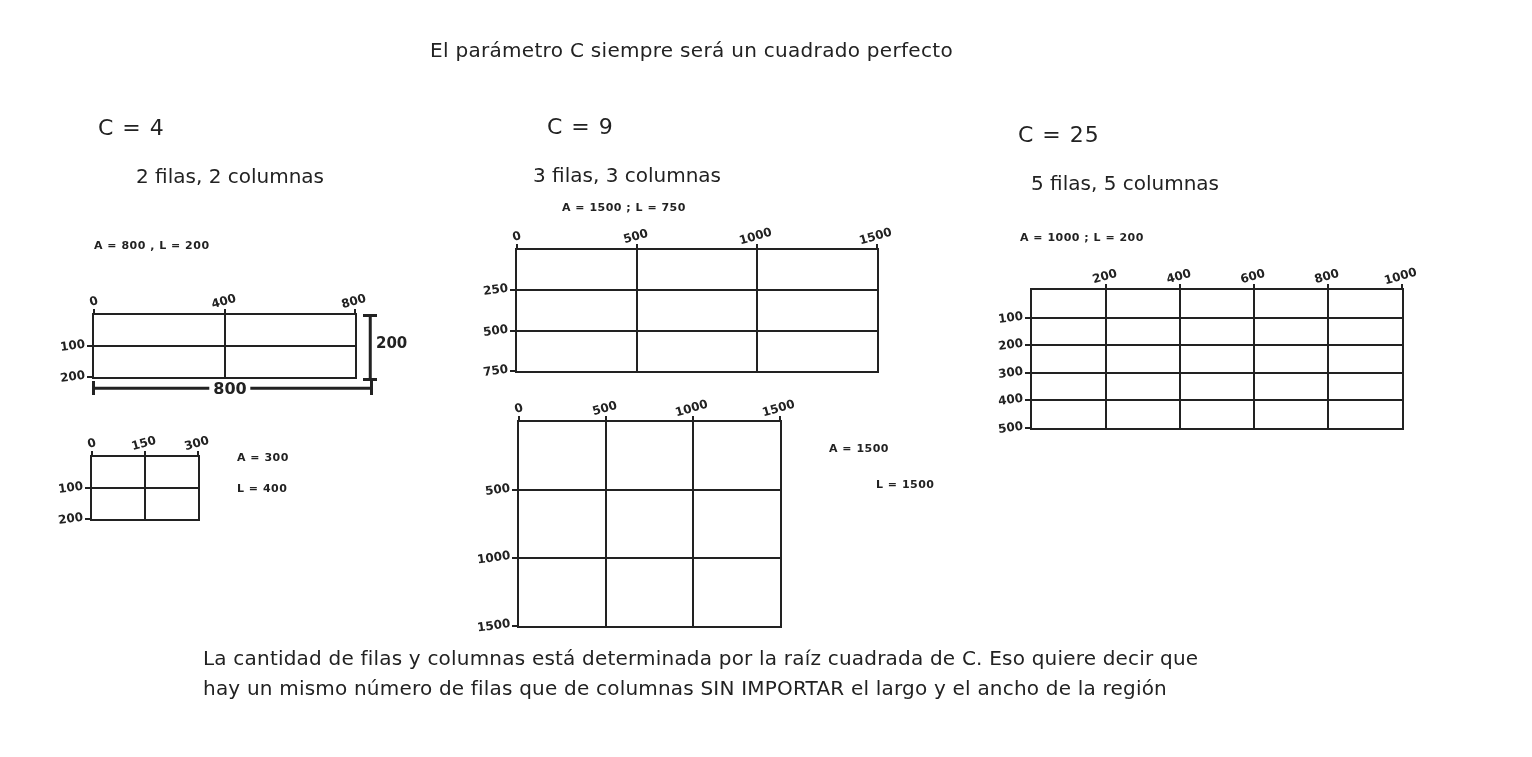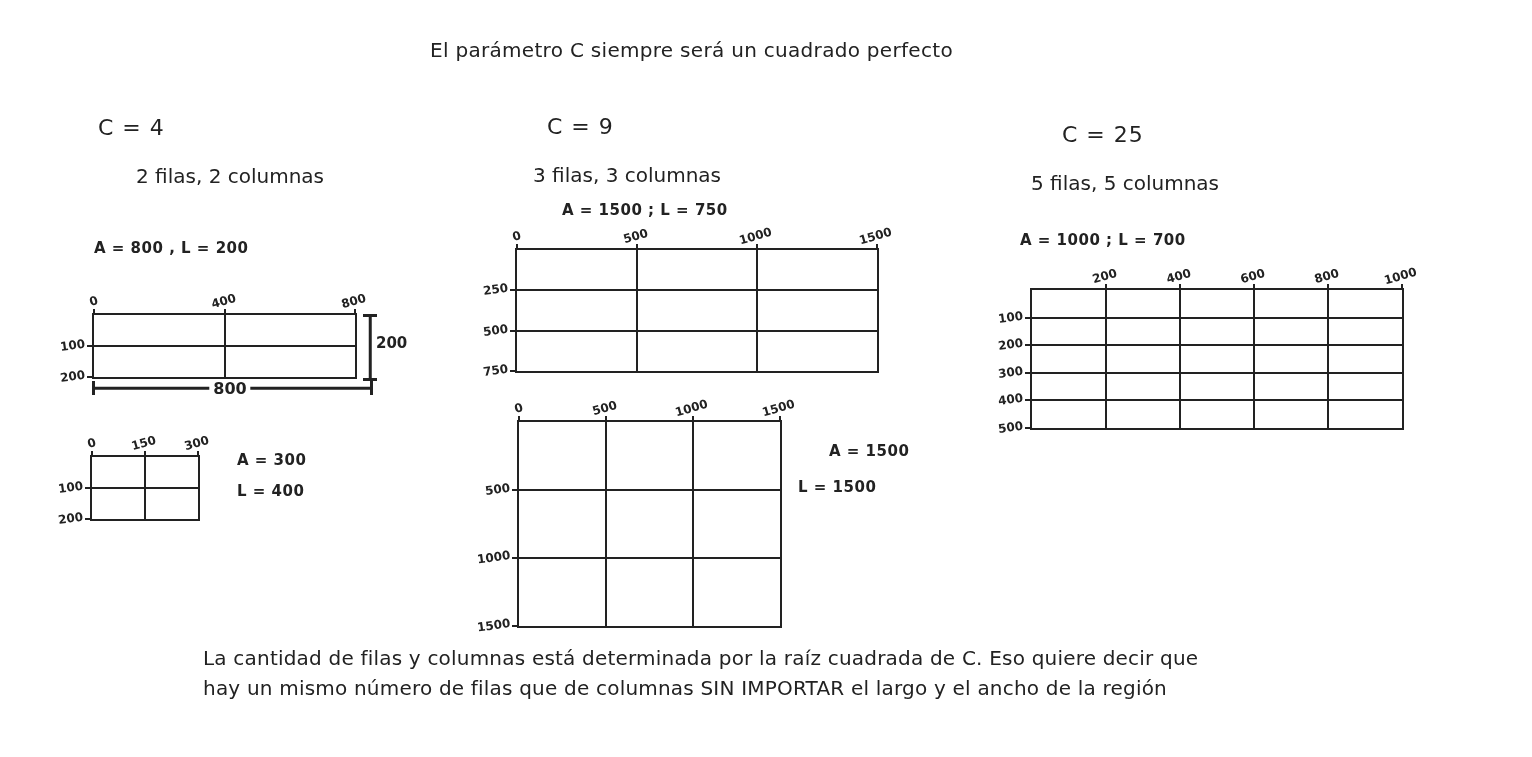--- a/index.html
+++ b/index.html
@@ -4,21 +4,21 @@
 <style>
   html,body{margin:0;padding:0;background:#fff;}
   #canvas{
     position:relative;width:1532px;height:757px;background:#ffffff;overflow:hidden;
     font-family:"DejaVu Sans",sans-serif;color:#222;
   }
   .abs{position:absolute;white-space:nowrap;}
   .title{font-size:20px;letter-spacing:.3px;}
   .sec-header{font-size:22px;letter-spacing:1px;}
   .sec-sub{font-size:20px;}
-  .dims{font-size:15px;font-weight:bold;letter-spacing:.5px;}
+  .dims{font-size:11px;font-weight:bold;letter-spacing:.5px;}
   .footer-line{font-size:20px;letter-spacing:.2px;}
 
   
   .grid{position:absolute;border:2px solid #222;}
   .vline{position:absolute;top:0;bottom:0;width:2px;background:#222;transform:translateX(-50%);}
   .hline{position:absolute;left:0;right:0;height:2px;background:#222;transform:translateY(-50%);}
   .xtick{position:absolute;bottom:calc(100% + 7px);transform:translateX(-55%) rotate(-16deg);
          font-size:12px;font-weight:bold;}
   .xtickmark{position:absolute;bottom:100%;width:2px;height:6px;background:#222;transform:translateX(-50%);}
   .ytick{position:absolute;right:calc(100% + 9px);transform:translateY(-55%) rotate(-8deg);
@@ -123,27 +123,27 @@
         <i class="xtickmark" style="left: 100%;"></i>
         <span class="xtick" style="left: 100%;">1500</span>
         <i class="ytickmark" style="top: 33.33%;"></i>
         <span class="ytick" style="top: 33.33%;">500</span>
         <i class="ytickmark" style="top: 66.67%;"></i>
         <span class="ytick" style="top: 66.67%;">1000</span>
         <i class="ytickmark" style="top: 100%;"></i>
         <span class="ytick" style="top: 100%;">1500</span>
       </div>
     <div class="abs dims" style="left:829px;top:442px;">A = 1500</div>
-    <div class="abs dims" style="left:798px;top:478px;text-align:center;">L = 1500</div>
+    <div class="abs dims" style="left:876px;top:478px;text-align:center;">L = 1500</div>
   </section>
 
   <section>
-    <div class="abs sec-header" style="left:1018px;top:122px;margin-left:44px;">C = 25</div>
+    <div class="abs sec-header" style="left:1018px;top:122px;">C = 25</div>
     <div class="abs sec-sub" style="left:1031px;top:171px;">5 filas, 5 columnas</div>
-    <div class="abs dims" style="left:1020px;top:231px;">A = 1000  ;   L = 700</div>
+    <div class="abs dims" style="left:1020px;top:231px;">A = 1000  ;   L = 200</div>
 
     <div class="grid" style="left:1030px;top:288px;width:370px;height:138px;">
         <i class="vline" style="left: 20%;"></i>
         <i class="vline" style="left: 40%;"></i>
         <i class="vline" style="left: 60%;"></i>
         <i class="vline" style="left: 80%;"></i>
         <i class="hline" style="top: 20%;"></i>
         <i class="hline" style="top: 40%;"></i>
         <i class="hline" style="top: 60%;"></i>
         <i class="hline" style="top: 80%;"></i>

